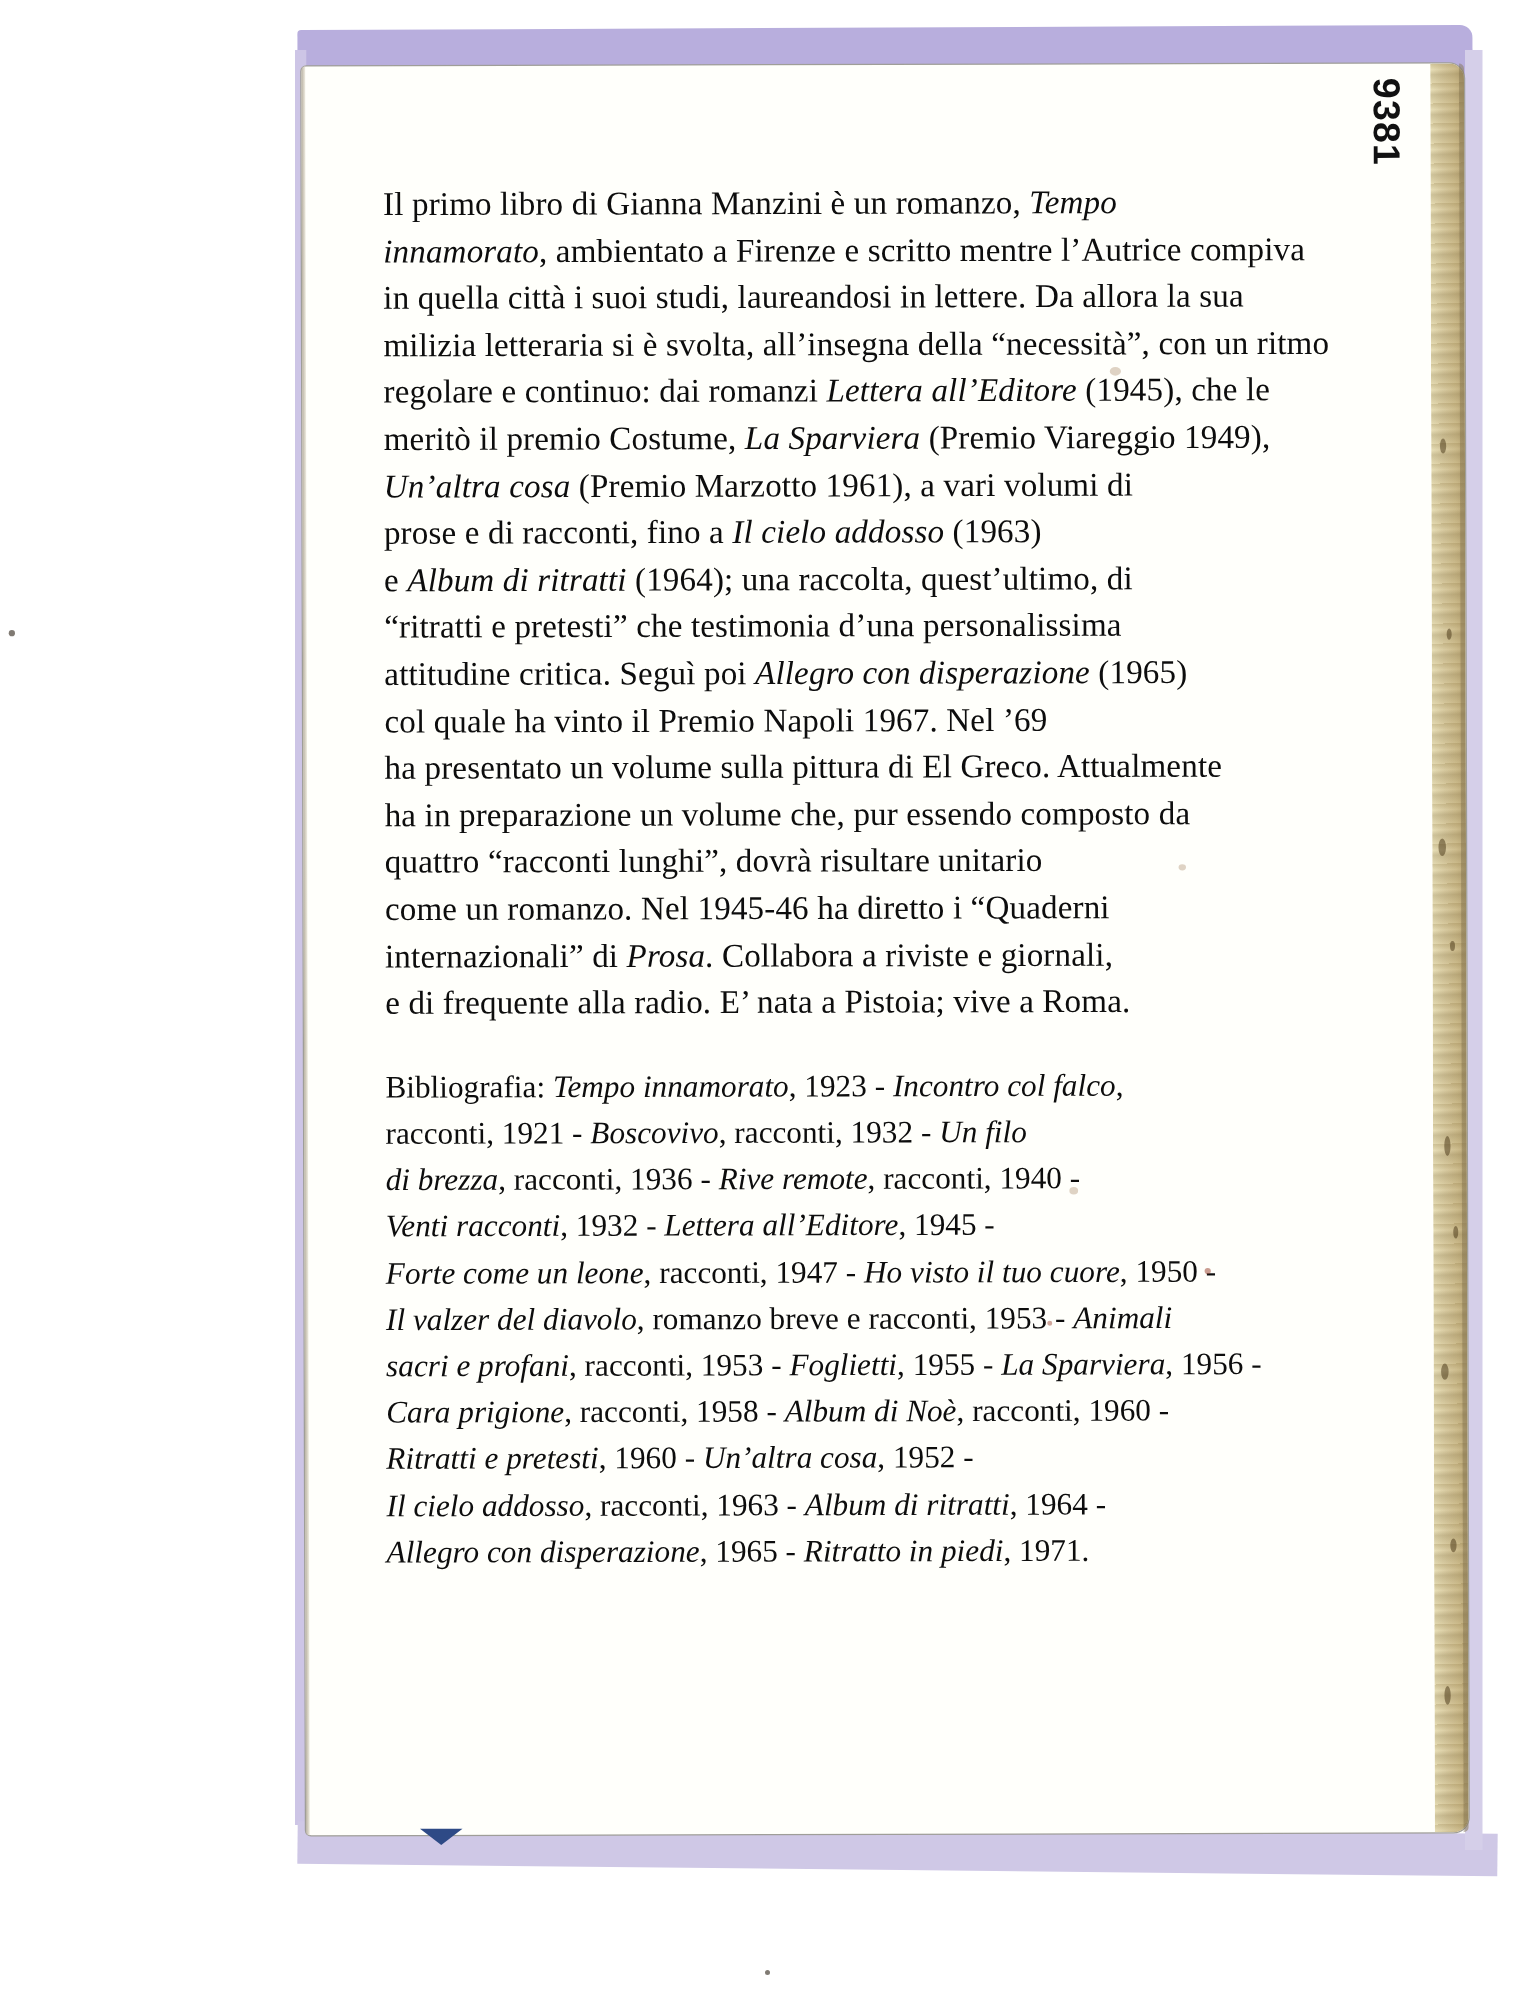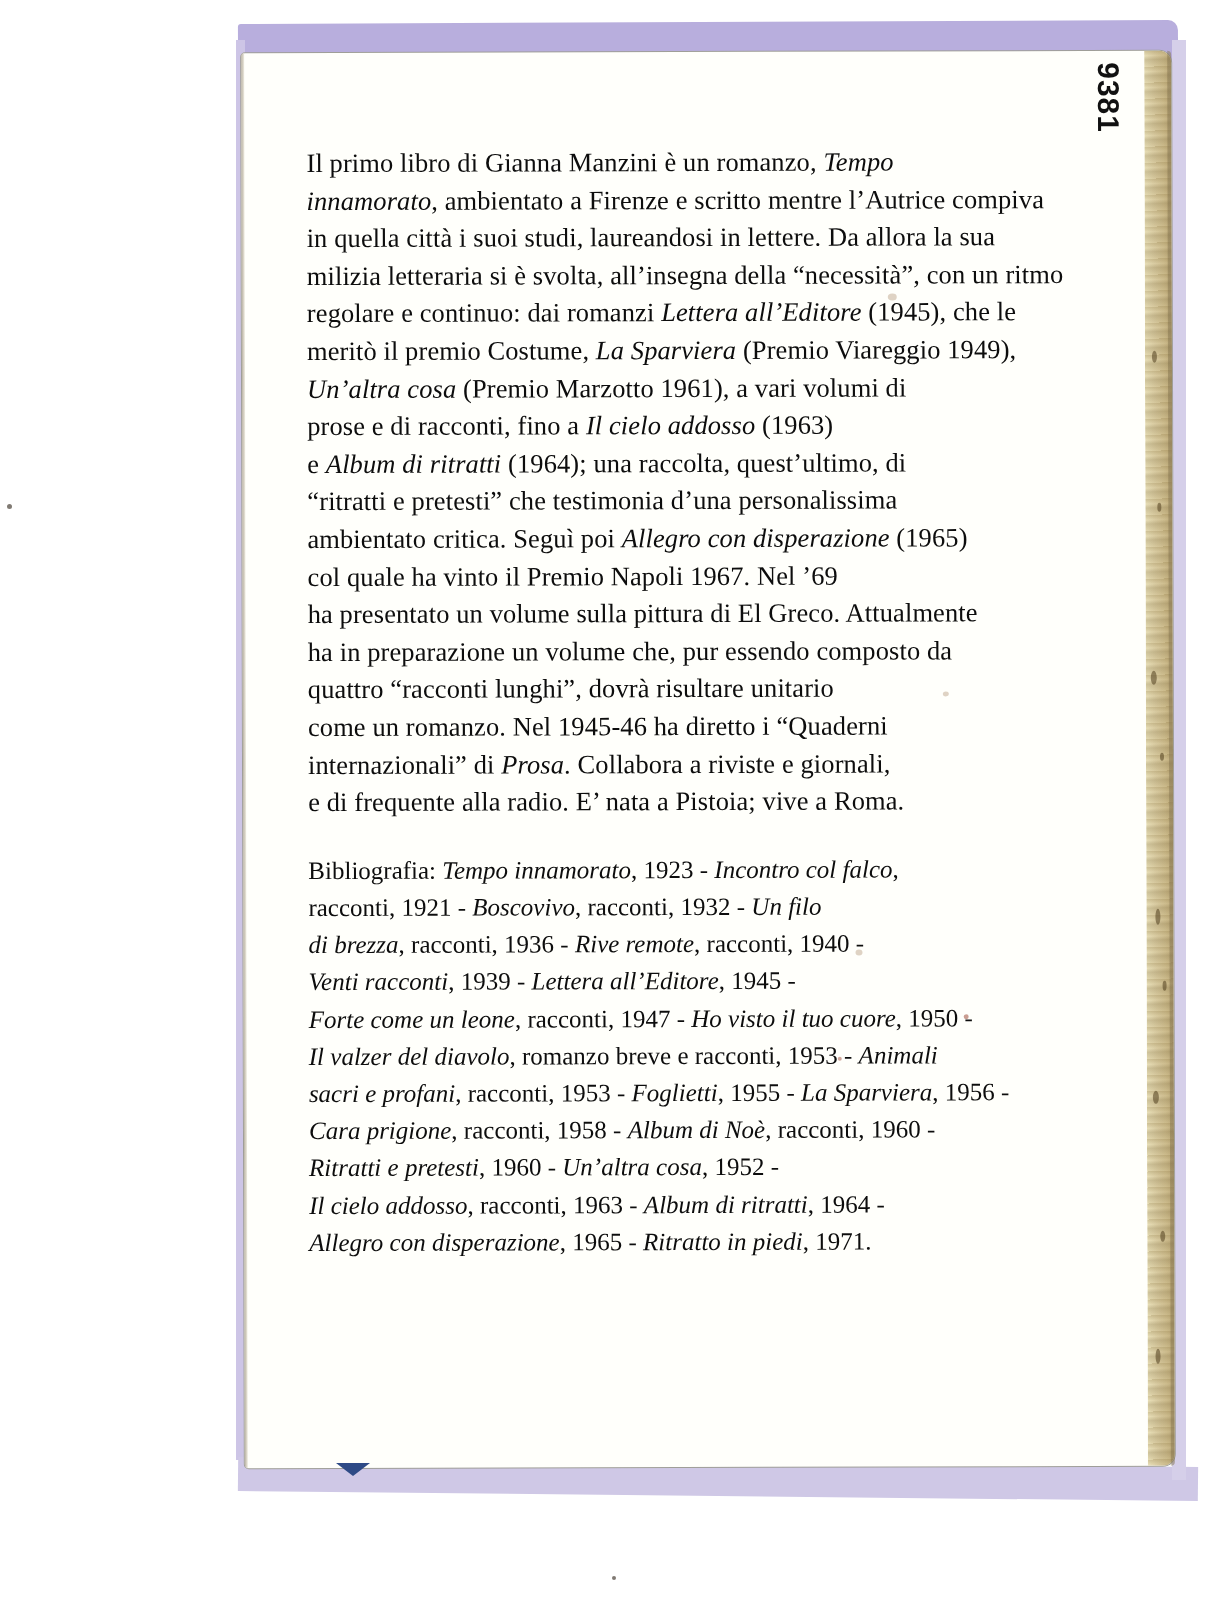--- a/index.html
+++ b/index.html
@@ -193,34 +193,34 @@
           <span class="ln"><span>Il primo libro di Gianna Manzini è un romanzo, </span><i>Tempo</i></span>
           <span class="ln"><i>innamorato</i><span>, ambientato a Firenze e scritto mentre l’Autrice compiva</span></span>
           <span class="ln"><span>in quella città i suoi studi, laureandosi in lettere. Da allora la sua</span></span>
           <span class="ln"><span>milizia letteraria si è svolta, all’insegna della “necessità”, con un ritmo</span></span>
           <span class="ln"><span>regolare e continuo: dai romanzi </span><i>Lettera all’Editore</i><span> (1945), che le</span></span>
           <span class="ln"><span>meritò il premio Costume, </span><i>La Sparviera</i><span> (Premio Viareggio 1949),</span></span>
           <span class="ln"><i>Un’altra cosa</i><span> (Premio Marzotto 1961), a vari volumi di</span></span>
           <span class="ln"><span>prose e di racconti, fino a </span><i>Il cielo addosso</i><span> (1963)</span></span>
           <span class="ln"><span>e </span><i>Album di ritratti</i><span> (1964); una raccolta, quest’ultimo, di</span></span>
           <span class="ln"><span>“ritratti e pretesti” che testimonia d’una personalissima</span></span>
-          <span class="ln"><span>ambientato critica. Seguì poi </span><i>Allegro con disperazione</i><span> (1965)</span></span>
+          <span class="ln"><span>attitudine critica. Seguì poi </span><i>Allegro con disperazione</i><span> (1965)</span></span>
           <span class="ln"><span>col quale ha vinto il Premio Napoli 1967. Nel ’69</span></span>
           <span class="ln"><span>ha presentato un volume sulla pittura di El Greco. Attualmente</span></span>
           <span class="ln"><span>ha in preparazione un volume che, pur essendo composto da</span></span>
           <span class="ln"><span>quattro “racconti lunghi”, dovrà risultare unitario</span></span>
           <span class="ln"><span>come un romanzo. Nel 1945-46 ha diretto i “Quaderni</span></span>
           <span class="ln"><span>internazionali” di </span><i>Prosa</i><span>. Collabora a riviste e giornali,</span></span>
           <span class="ln"><span>e di frequente alla radio. E’ nata a Pistoia; vive a Roma.</span></span>
         </div>
       <div class="biblio">
           <span class="ln"><span>Bibliografia: </span><i>Tempo innamorato</i><span>, 1923 - </span><i>Incontro col falco</i><span>,</span></span>
           <span class="ln"><span>racconti, 1921 - </span><i>Boscovivo</i><span>, racconti, 1932 - </span><i>Un filo</i></span>
           <span class="ln"><i>di brezza</i><span>, racconti, 1936 - </span><i>Rive remote</i><span>, racconti, 1940 -</span></span>
-          <span class="ln"><i>Venti racconti</i><span>, 1939 - </span><i>Lettera all’Editore</i><span>, 1945 -</span></span>
+          <span class="ln"><i>Venti racconti</i><span>, 1932 - </span><i>Lettera all’Editore</i><span>, 1945 -</span></span>
           <span class="ln"><i>Forte come un leone</i><span>, racconti, 1947 - </span><i>Ho visto il tuo cuore</i><span>, 1950 -</span></span>
           <span class="ln"><i>Il valzer del diavolo</i><span>, romanzo breve e racconti, 1953 - </span><i>Animali</i></span>
           <span class="ln"><i>sacri e profani</i><span>, racconti, 1953 - </span><i>Foglietti</i><span>, 1955 - </span><i>La Sparviera</i><span>, 1956 -</span></span>
           <span class="ln"><i>Cara prigione</i><span>, racconti, 1958 - </span><i>Album di Noè</i><span>, racconti, 1960 -</span></span>
           <span class="ln"><i>Ritratti e pretesti</i><span>, 1960 - </span><i>Un’altra cosa</i><span>, 1952 -</span></span>
           <span class="ln"><i>Il cielo addosso</i><span>, racconti, 1963 - </span><i>Album di ritratti</i><span>, 1964 -</span></span>
           <span class="ln"><i>Allegro con disperazione</i><span>, 1965 - </span><i>Ritratto in piedi</i><span>, 1971.</span></span>
         </div>
     </div>
 

